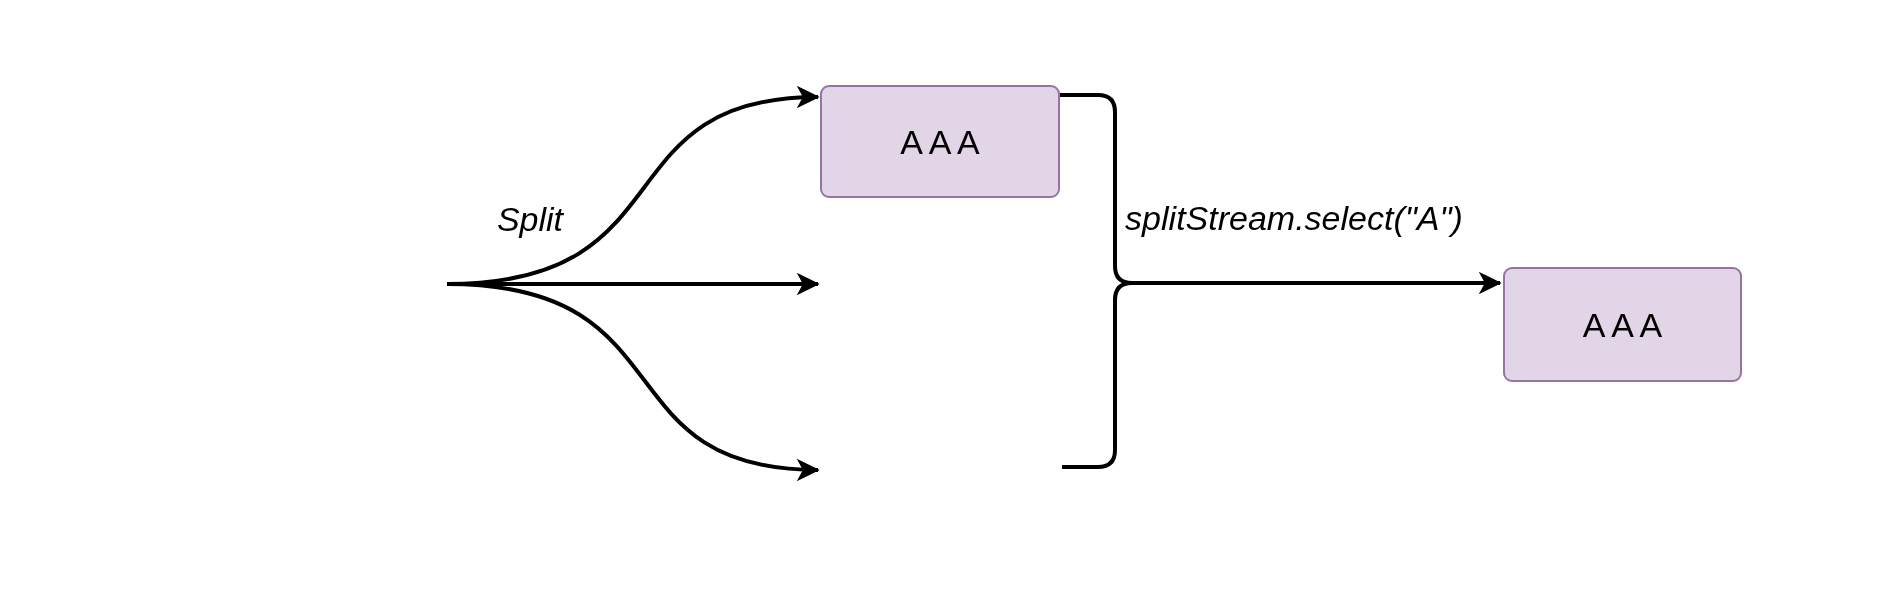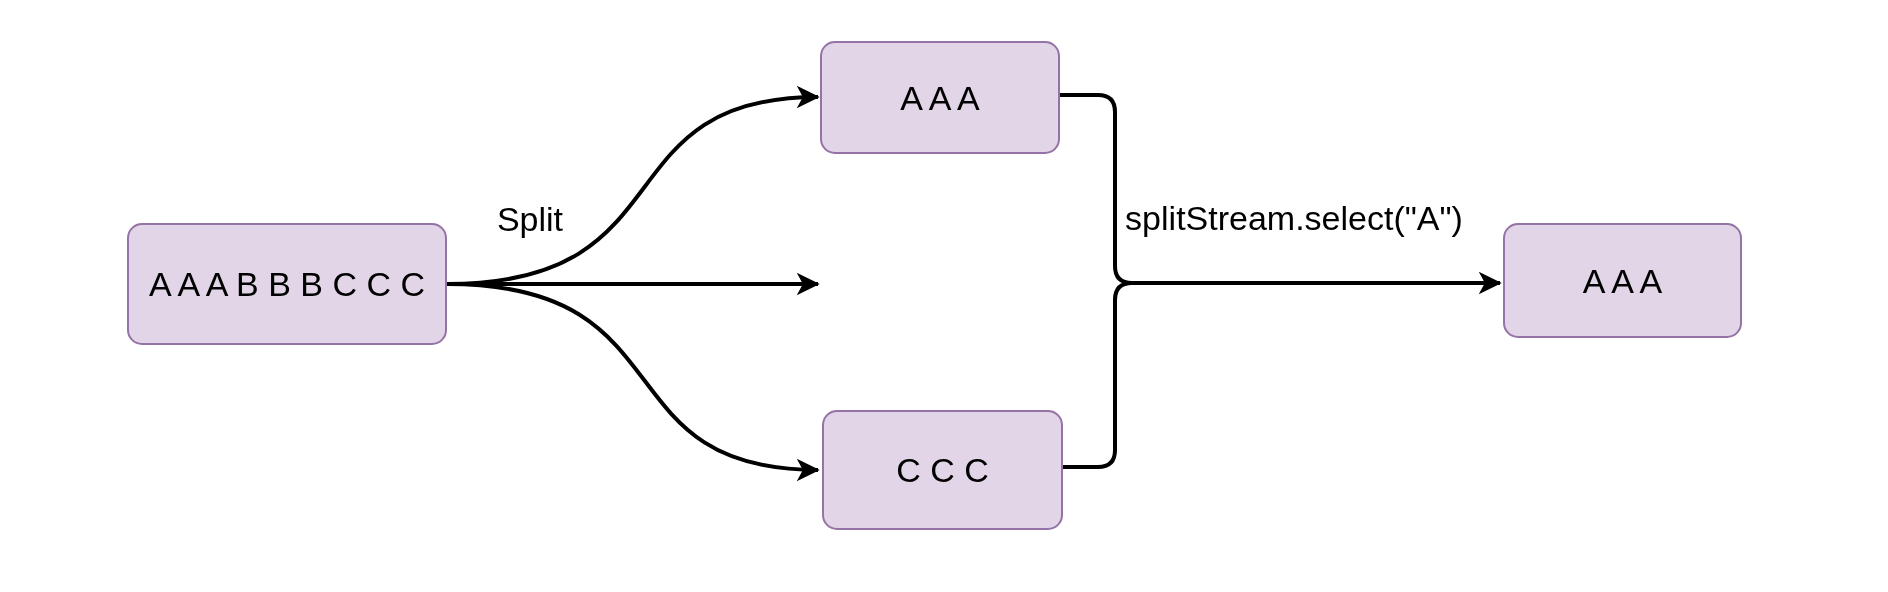--- a/index.html
+++ b/index.html
@@ -28,39 +28,41 @@
     stroke-linecap: butt;
   }
   .arrowhead-glyph {
     fill: var(--edge-color, #000000);
     stroke: none;
   }
   .node {
     position: absolute;
     background: var(--node-fill, #e1d5e7);
     border: 2px solid var(--node-border, #9673a6);
-    border-radius: 15px;
+    border-radius: 9px;
     display: flex;
     align-items: center;
     justify-content: center;
+    margin-top: 44px;
   }
   .node-label {
     font-size: 34px;
     line-height: 1;
     color: var(--text-color, #000000);
     white-space: pre;
     text-align: center;
   }
   .edge-label {
     position: absolute;
     transform: translate(-50%, -50%);
     font-size: 34px;
     line-height: 1.1;
     color: var(--text-color, #000000);
     white-space: pre;
+    font-style: italic;
   }
 </style>
 </head>
 <body>
 
 <div class="canvas">
 
   <svg class="edges-layer" width="1888" height="592" viewBox="0 0 1888 592">
     <defs>
       <marker id="arrowhead" viewBox="0 0 12 12" refX="10.6" refY="6" markerWidth="26" markerHeight="26" markerUnits="userSpaceOnUse" orient="auto">
@@ -68,32 +70,26 @@
       </marker>
     </defs>
 
     <path class="edge" d="M447,284 C690,284 600,97 818,97" marker-end="url(#arrowhead)"></path>
     <path class="edge" d="M447,284 L818,284" marker-end="url(#arrowhead)"></path>
     <path class="edge" d="M447,284 C690,284 600,470 818,470" marker-end="url(#arrowhead)"></path>
     <path class="edge" d="M1058,95 L1098,95 Q1115,95 1115,112 L1115,266 Q1115,283 1132,283 L1500,283" marker-end="url(#arrowhead)"></path>
     <path class="edge" d="M1062,467 L1098,467 Q1115,467 1115,450 L1115,300 Q1115,283 1132,283"></path>
   </svg>
 
-  <div class="node" style="left:127px; top:223px; width:320px; height:122px;">
-    <span class="node-label">A A A B B B C C C</span>
-  </div>
 
   <div class="node" style="left:820px; top:41px; width:240px; height:113px;">
     <span class="node-label">A A A</span>
   </div>
 
 
-  <div class="node" style="left:822px; top:410px; width:241px; height:120px;">
-    <span class="node-label">C C C</span>
-  </div>
 
   <div class="node" style="left:1503px; top:223px; width:239px; height:115px;">
     <span class="node-label">A A A</span>
   </div>
 
   <div class="edge-label" style="left:530px; top:220px;">Split</div>
 
   <div class="edge-label" style="left:1294px; top:219px;">splitStream.select("A")</div>
 
 </div>

